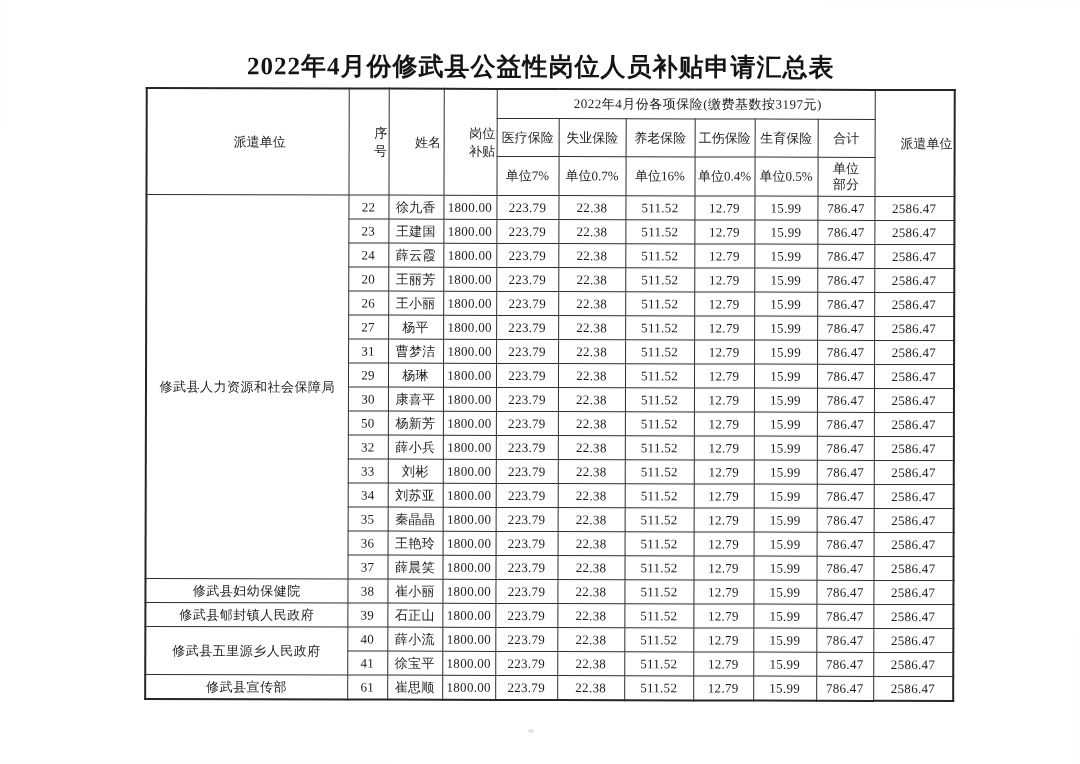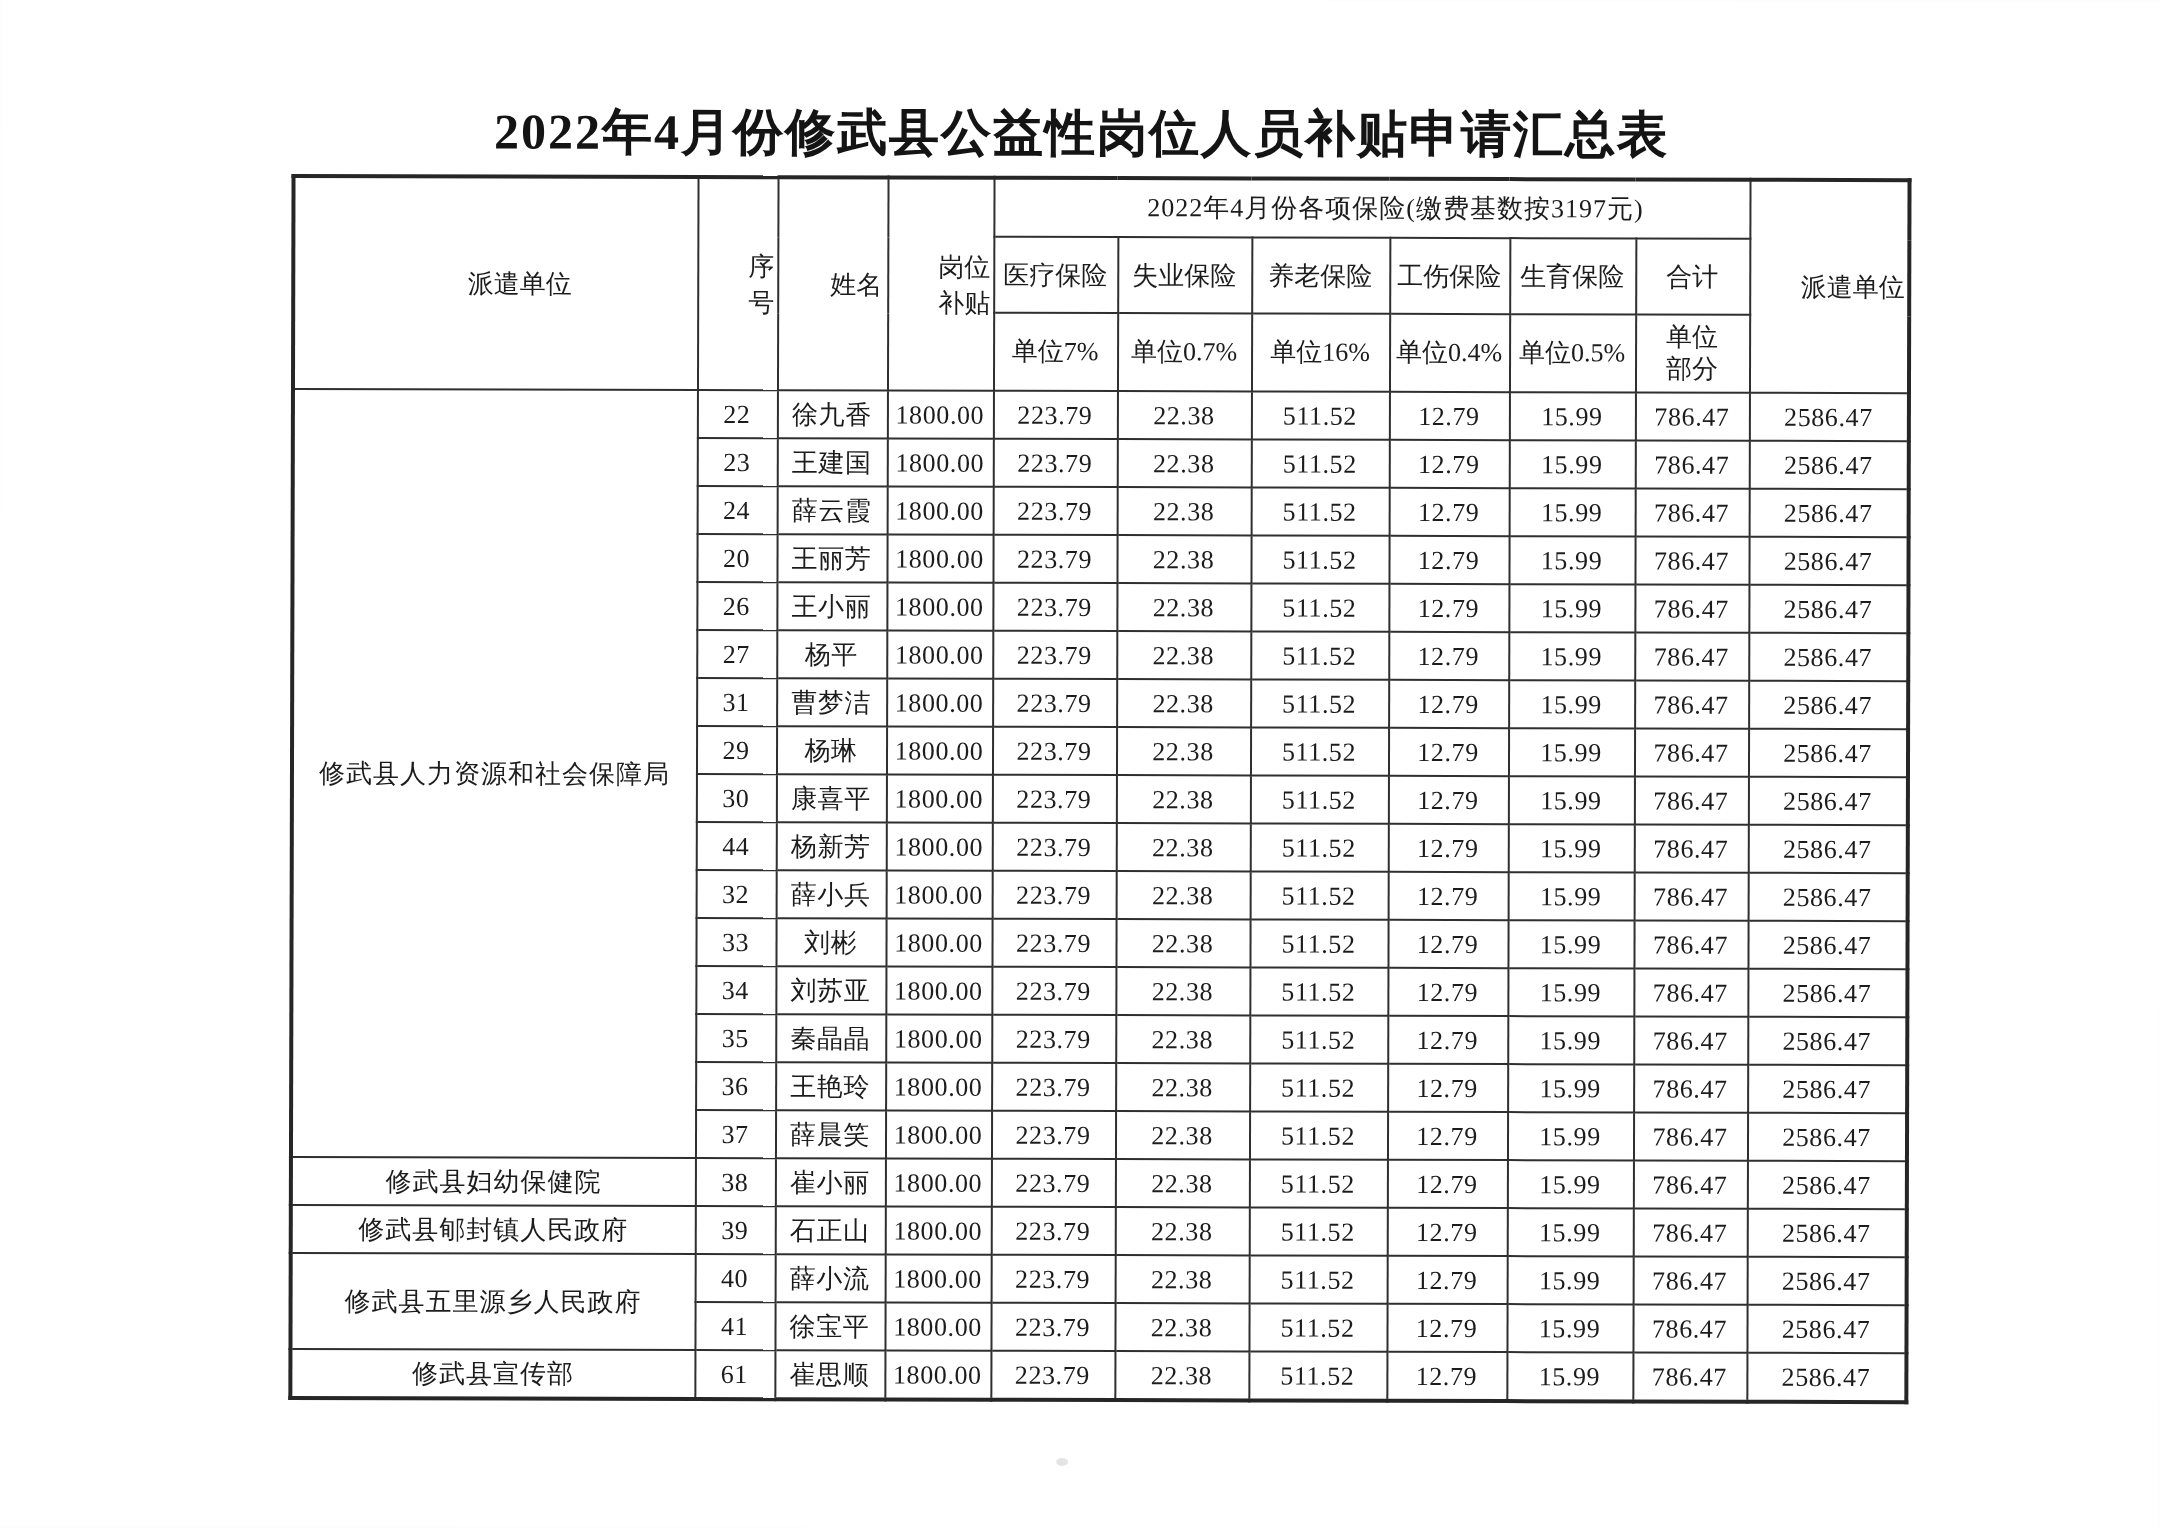--- a/index.html
+++ b/index.html
@@ -234,21 +234,21 @@
           <td>1800.00</td>
           <td>223.79</td>
           <td>22.38</td>
           <td>511.52</td>
           <td>12.79</td>
           <td>15.99</td>
           <td>786.47</td>
           <td>2586.47</td>
         </tr>
         <tr>
-          <td>44</td>
+          <td>50</td>
           <td>杨新芳</td>
           <td>1800.00</td>
           <td>223.79</td>
           <td>22.38</td>
           <td>511.52</td>
           <td>12.79</td>
           <td>15.99</td>
           <td>786.47</td>
           <td>2586.47</td>
         </tr>

